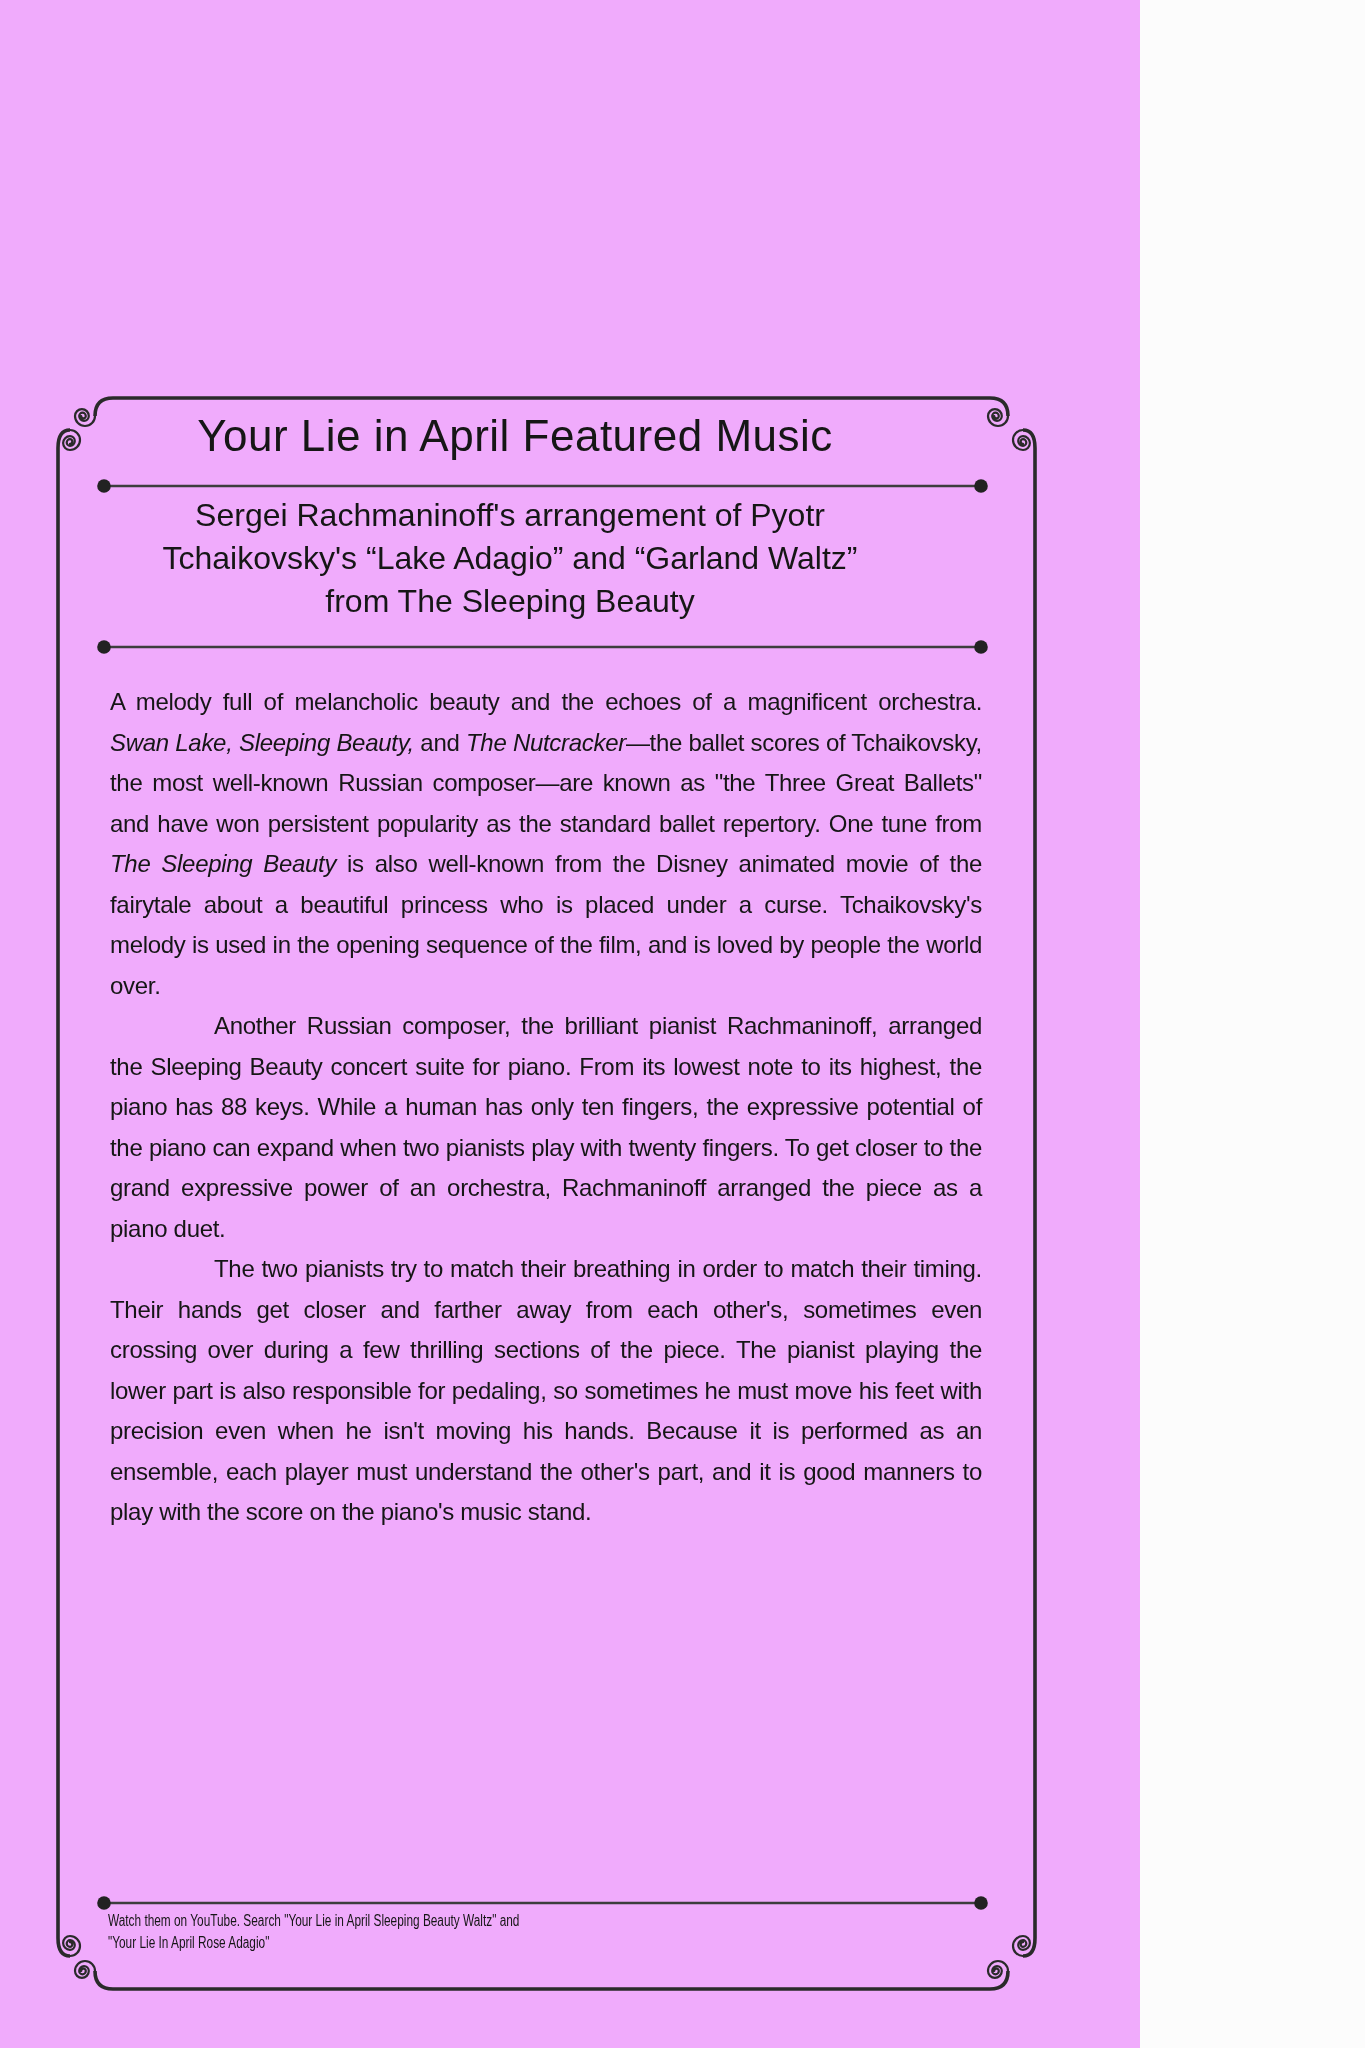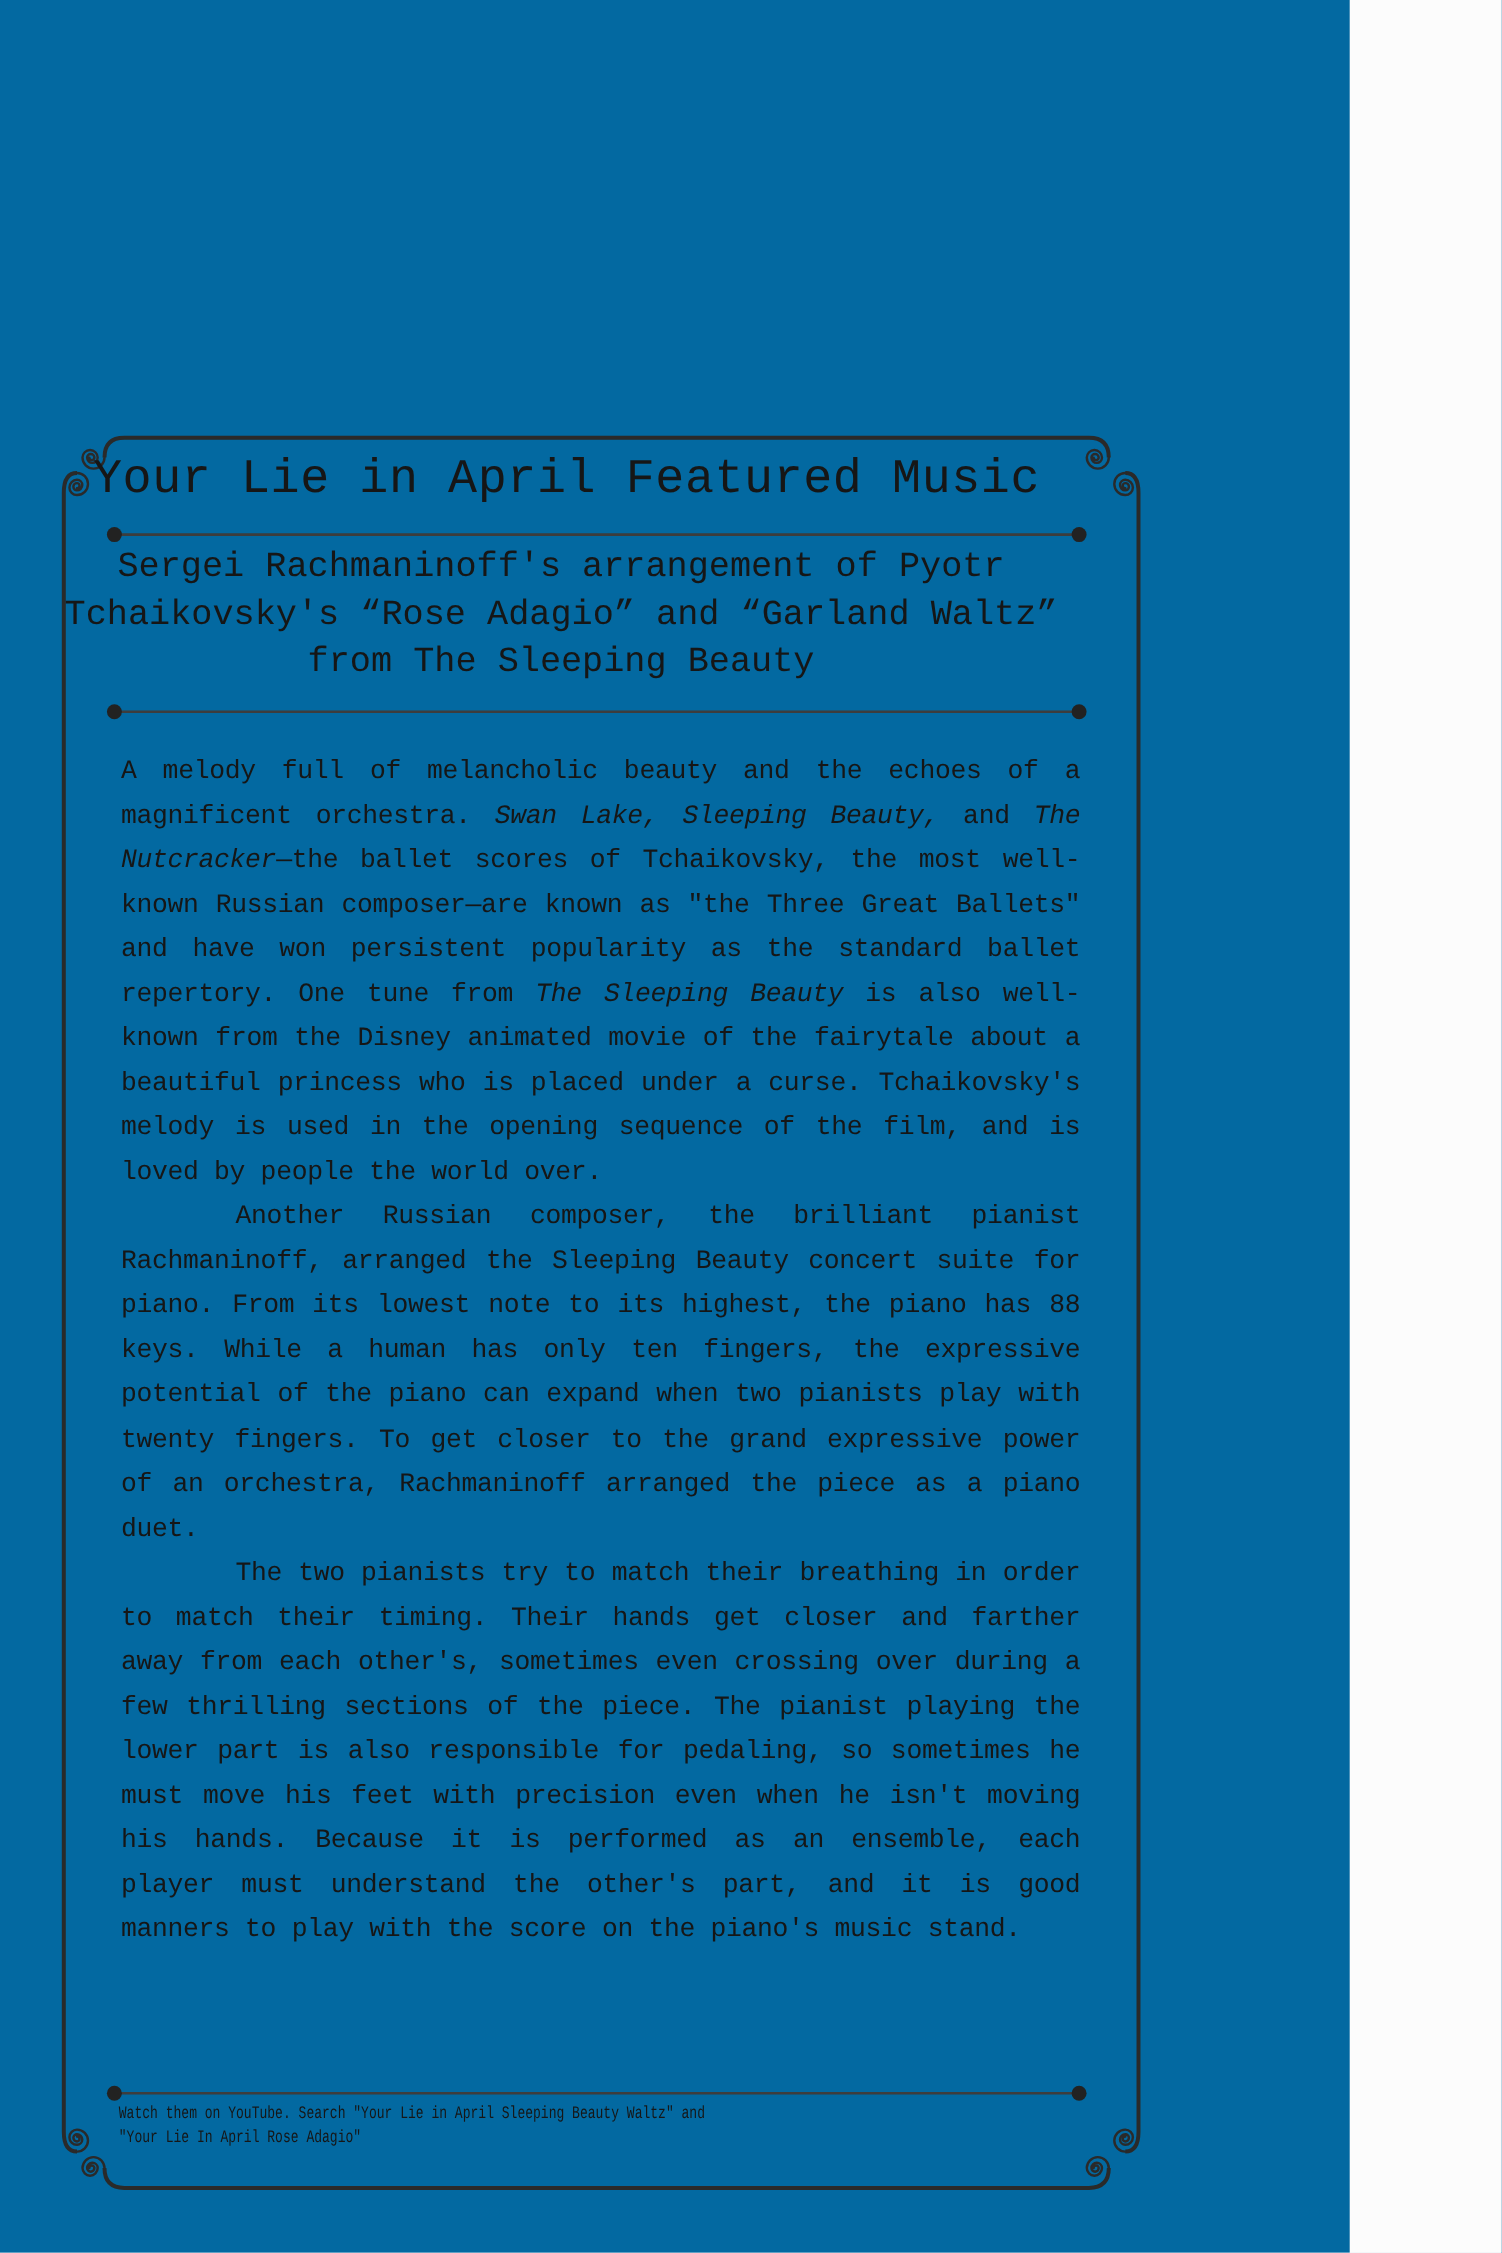--- a/index.html
+++ b/index.html
@@ -2,25 +2,25 @@
 <html><head>
 <meta charset="utf-8">
 <style>
   html, body {
     margin: 0;
     padding: 0;
     background: #fcfcfc;
   }
   .page {
     position: relative;
-    width: 1227px;
+    width: 1140px;
     height: 2048px;
-    background: #0369a1;
+    background: #f0abfc;
     overflow: hidden;
-    font-family: Liberation Mono, monospace;
+    font-family: Liberation Sans, sans-serif;
     color: #161616;
   }
   svg.frame {
     position: absolute;
     left: 0; top: 0;
     width: 1365px; height: 2048px;
     pointer-events: none;
   }
   .title {
     position: absolute;
@@ -118,21 +118,21 @@
     <g>
       <line x1="104" y1="1903" x2="981" y2="1903" stroke="#3d3d3d" stroke-width="2.4"></line>
       <circle cx="104" cy="1903" r="6.8" fill="#222"></circle>
       <circle cx="981" cy="1903" r="6.8" fill="#222"></circle>
     </g>
   </svg>
 
   <div class="title">Your Lie in April Featured Music</div>
 
   <div class="subtitle">Sergei Rachmaninoff's arrangement of Pyotr
-Tchaikovsky's “Rose Adagio” and “Garland Waltz”
+Tchaikovsky's “Lake Adagio” and “Garland Waltz”
 from The Sleeping Beauty</div>
 
   <div class="bodytext">
       <p class="para"><span>A melody full of melancholic beauty and the echoes of a magnificent orchestra. </span><i>Swan Lake, Sleeping Beauty,</i><span> and </span><i>The Nutcracker</i><span>—the ballet scores of Tchaikovsky, the most well-known Russian composer—are known as "the Three Great Ballets" and have won persistent popularity as the standard ballet repertory. One tune from </span><i>The Sleeping Beauty</i><span> is also well-known from the Disney animated movie of the fairytale about a beautiful princess who is placed under a curse. Tchaikovsky's melody is used in the opening sequence of the film, and is loved by people the world over.</span></p>
       <p class="para indent"><span>Another Russian composer, the brilliant pianist Rachmaninoff, arranged the Sleeping Beauty concert suite for piano. From its lowest note to its highest, the piano has 88 keys. While a human has only ten fingers, the expressive potential of the piano can expand when two pianists play with twenty fingers. To get closer to the grand expressive power of an orchestra, Rachmaninoff arranged the piece as a piano duet.</span></p>
       <p class="para indent"><span>The two pianists try to match their breathing in order to match their timing. Their hands get closer and farther away from each other's, sometimes even crossing over during a few thrilling sections of the piece. The pianist playing the lower part is also responsible for pedaling, so sometimes he must move his feet with precision even when he isn't moving his hands. Because it is performed as an ensemble, each player must understand the other's part, and it is good manners to play with the score on the piano's music stand.</span></p>
     </div>
 
 
   <div class="footer">Watch them on YouTube. Search "Your Lie in April Sleeping Beauty Waltz" and

